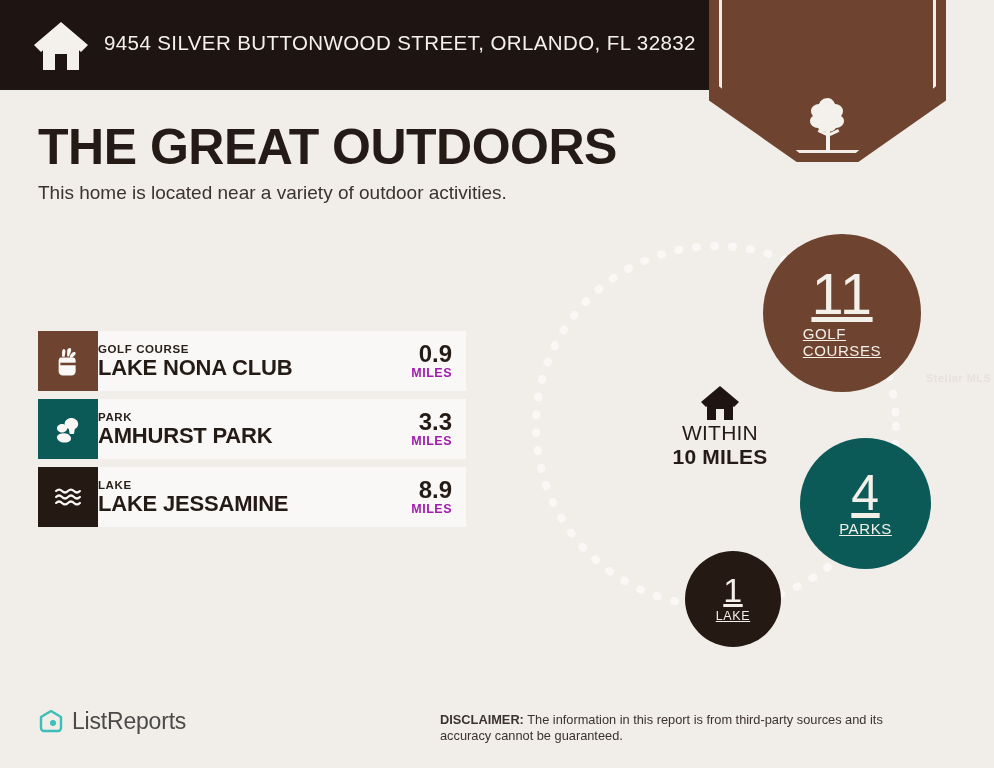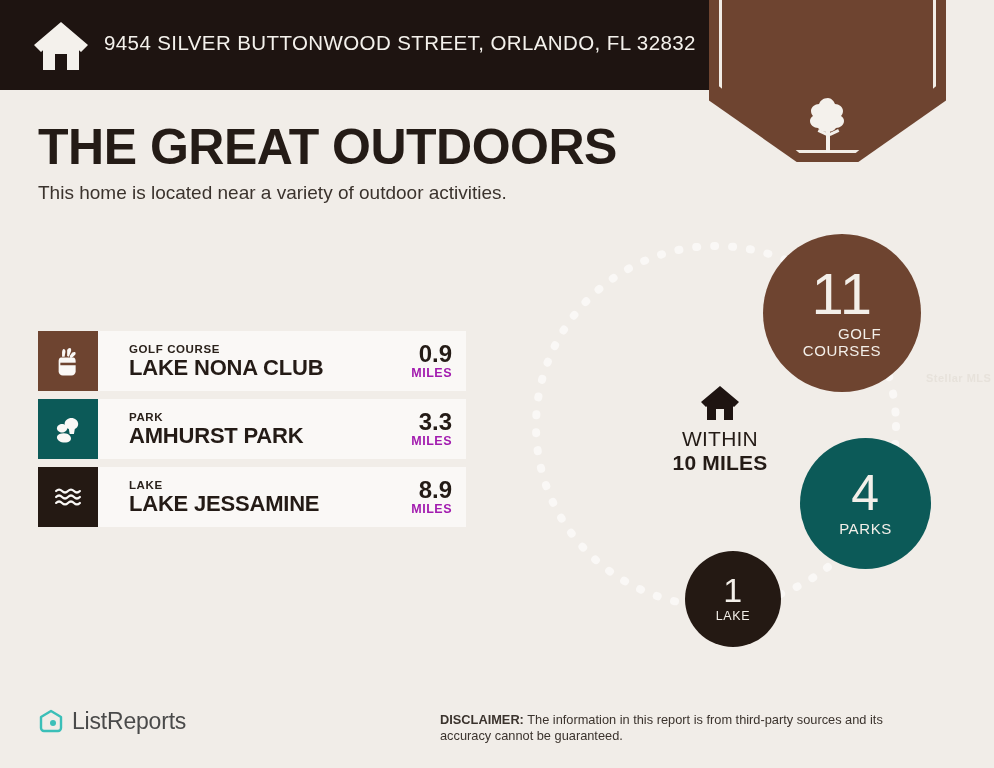--- a/index.html
+++ b/index.html
@@ -58,49 +58,49 @@
     font-size:47px;font-weight:700;letter-spacing:-0.5px;color:#241B16;
   }
 
   
   .list{position:absolute;left:38px;top:331px;width:428px;}
   .row{
     position:relative;height:60px;margin-bottom:8px;
     background:#FAF8F6;display:flex;align-items:center;
   }
   .tile{width:60px;height:60px;flex:0 0 60px;display:flex;align-items:center;justify-content:center;}
-  .row-text{flex:1;padding-left:14px;margin-left:17px;}
+  .row-text{flex:1;padding-left:0;}
   .row-cat{font-size:11.5px;font-weight:700;letter-spacing:.6px;color:#2A211B;line-height:13px;}
   .row-name{font-size:22px;font-weight:700;letter-spacing:-.2px;color:#241B16;line-height:23px;}
   .row-dist{padding-right:14px;text-align:right;}
   .dist-val{font-size:24px;font-weight:700;color:#241B16;line-height:24px;}
   .dist-unit{font-size:12.5px;font-weight:700;letter-spacing:.5px;color:#a21caf;line-height:14px;}
 
   
   .diagram{position:absolute;left:500px;top:215px;width:494px;height:470px;}
   .arc{position:absolute;left:0;top:0;width:494px;height:470px;}
   .circle{
     position:absolute;border-radius:50%;
     display:flex;flex-direction:column;align-items:center;justify-content:center;
-    color:#F3EFE9;text-align:right;
+    color:#F3EFE9;text-align:left;text-decoration:underline;
   }
   .c-num{font-size:50px;font-weight:400;line-height:48px;letter-spacing:0.5px;}
   .c-lbl{font-size:15px;font-weight:400;line-height:17px;letter-spacing:.6px;margin-top:4px;}
 
   .c-golf{left:263px;top:19px;width:158px;height:158px;background:#6E4430;}
   .c-golf .c-num{font-size:58px;line-height:54px;}
   .c-parks{left:300px;top:223px;width:131px;height:131px;background:#0C5A58;}
   .c-parks .c-num{font-size:50px;line-height:46px;}
   .c-lake{left:185px;top:336px;width:96px;height:96px;background:#241913;}
   .c-lake .c-num{font-size:34px;line-height:32px;}
   .c-lake .c-lbl{font-size:12.5px;margin-top:2px;}
 
   .center{position:absolute;left:165px;top:170px;width:110px;text-align:center;}
   .center-home{width:40px;height:36px;margin:0 auto;display:block;}
-  .center-l1{font-size:21px;font-weight:400;color:#241B16;line-height:24px;margin-top:6px;letter-spacing:.2px;}
+  .center-l1{font-size:21px;font-weight:400;color:#241B16;line-height:24px;letter-spacing:.2px;}
   .center-l2{font-size:21px;font-weight:700;color:#241B16;line-height:24px;letter-spacing:.2px;}
 
   .watermark{
     position:absolute;left:926px;top:372px;
     font-size:11px;font-weight:700;letter-spacing:.5px;
     color:#E7E2DB;white-space:nowrap;
   }
 
   
   .logo{position:absolute;left:38px;top:708px;display:flex;align-items:center;}

